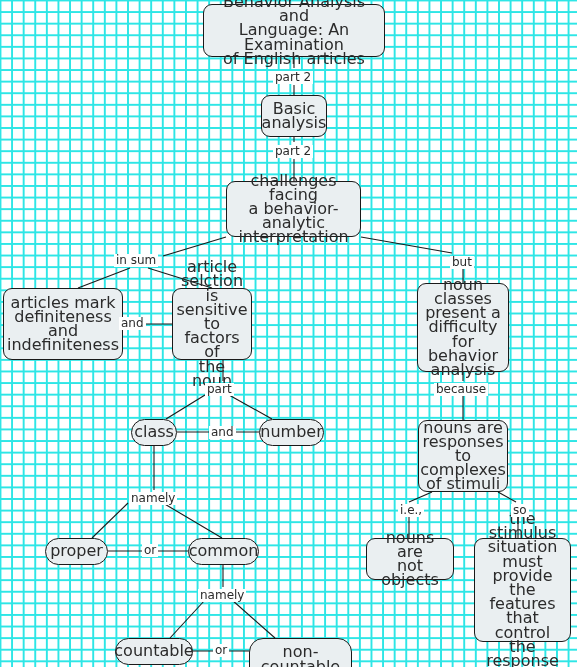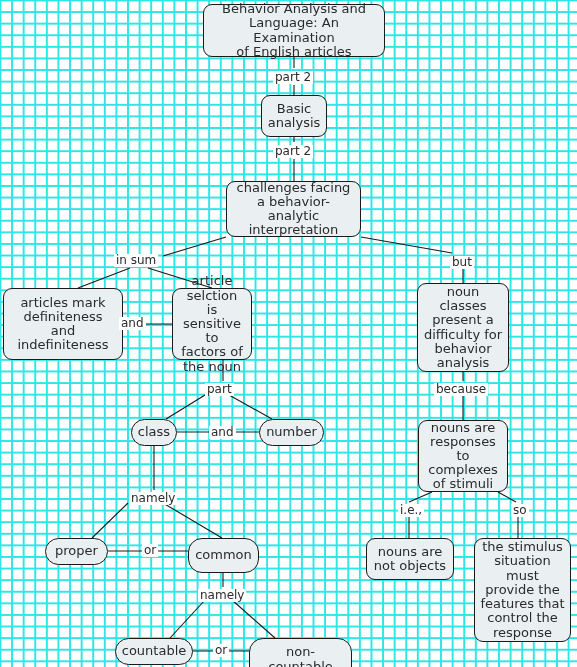--- a/index.html
+++ b/index.html
@@ -27,21 +27,21 @@
     height: 667px;
     pointer-events: none;
   }
   .node {
     position: absolute;
     box-sizing: border-box;
     background: #eaeff1;
     border: 1.4px solid #1a1a1a;
     border-radius: 9px;
     color: #2b2b2b;
-    font-size: 13px;
+    font-size: 16px;
     line-height: 14.2px;
     text-align: center;
     display: flex;
     align-items: center;
     justify-content: center;
     padding: 0 5px;
     white-space: pre-line;
     box-shadow: 0 0 0 0 rgba(0,0,0,0);
   }
   .node.pill { border-radius: 14px; }
@@ -112,21 +112,21 @@
 difficulty for
 behavior
 analysis</div>
       <div class="node pill" style="left: 131px; top: 419px; width: 46px; height: 27px;">class</div>
       <div class="node pill" style="left: 259px; top: 419px; width: 65px; height: 27px;">number</div>
       <div class="node" style="left: 418px; top: 420px; width: 90px; height: 72px;">nouns are
 responses to
 complexes
 of stimuli</div>
       <div class="node pill" style="left: 45px; top: 538px; width: 63px; height: 27px;">proper</div>
-      <div class="node pill" style="left: 188px; top: 538px; width: 71px; height: 35px;">common</div>
+      <div class="node pill" style="left: 188px; top: 538px; width: 71px; height: 27px;">common</div>
       <div class="node" style="left: 366px; top: 538px; width: 88px; height: 42px;">nouns are
 not objects</div>
       <div class="node" style="left: 474px; top: 538px; width: 97px; height: 104px;">the stimulus
 situation must
 provide the
 features that
 control the
 response</div>
       <div class="node pill" style="left: 115px; top: 638px; width: 78px; height: 27px;">countable</div>
       <div class="node pill" style="left: 249px; top: 638px; width: 103px; height: 43px;">non-countable</div>

